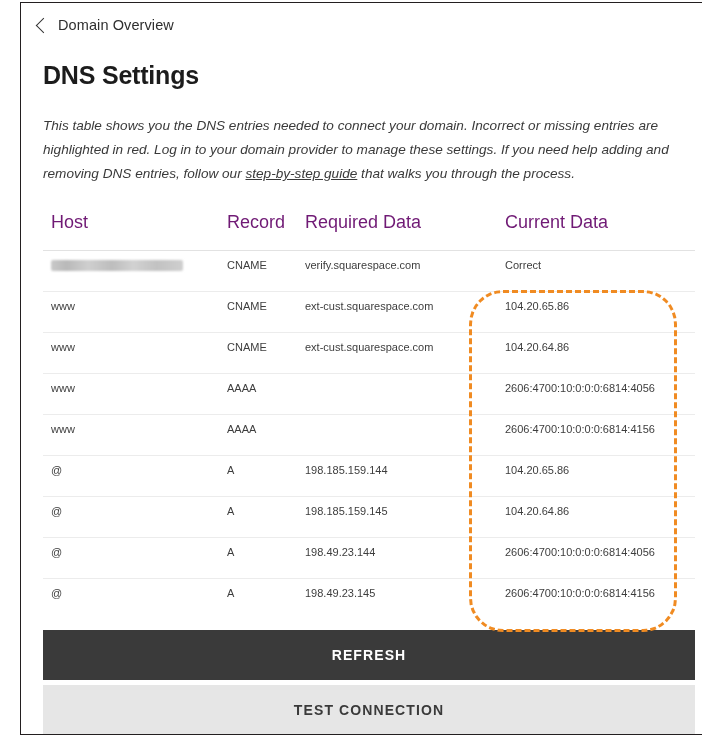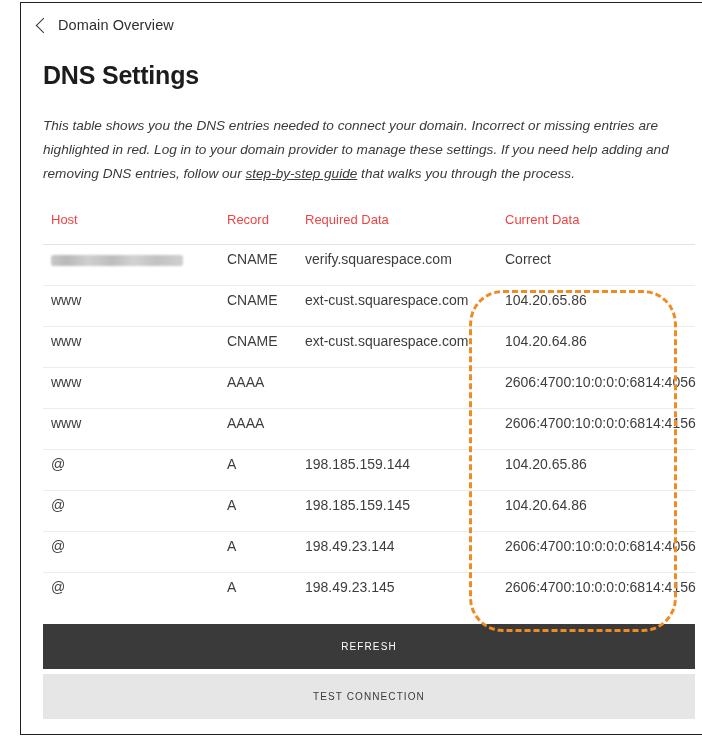--- a/index.html
+++ b/index.html
@@ -75,28 +75,28 @@
     text-decoration: underline;
   }
   table.dns {
     width: 100%;
     border-collapse: collapse;
     margin-top: 26px;
     table-layout: fixed;
   }
   table.dns th {
     text-align: left;
-    font-size: 13px;
+    font-size: 18px;
     font-weight: normal;
-    color: #ef4444;
+    color: #701a75;
     padding: 0 0 17px 0;
     border-bottom: 1px solid #e2e2e2;
   }
   table.dns td {
-    font-size: 14px;
+    font-size: 11px;
     color: #3d3d3d;
     padding: 4px 0 16px 0;
     border-bottom: 1px solid #ececec;
     height: 41px;
     box-sizing: border-box;
     vertical-align: middle;
   }
   table.dns tr:last-child td { border-bottom: none; }
   .col-host { width: 176px; padding-left: 8px !important; }
   .col-record { width: 78px; }
@@ -121,22 +121,22 @@
     width: 202px;
     height: 336px;
     border: 3px dashed #f08b22;
     border-radius: 34px;
     pointer-events: none;
   }
   .btn {
     display: block;
     width: 100%;
     box-sizing: border-box;
-    font-size: 10px;
-    font-weight: normal;
+    font-size: 14px;
+    font-weight: bold;
     letter-spacing: 1.1px;
     border: none;
     cursor: pointer;
     font-family: "Liberation Sans", sans-serif;
   }
   .btn-refresh {
     background: #3a3a3a;
     color: #ffffff;
     padding: 17px 0;
     margin-top: 10px;

